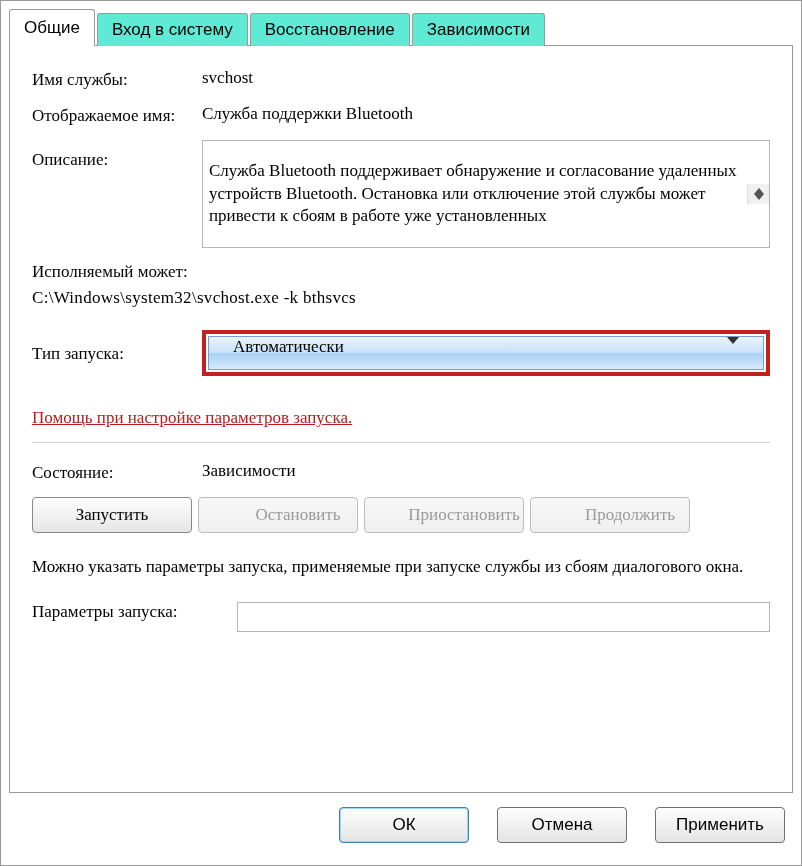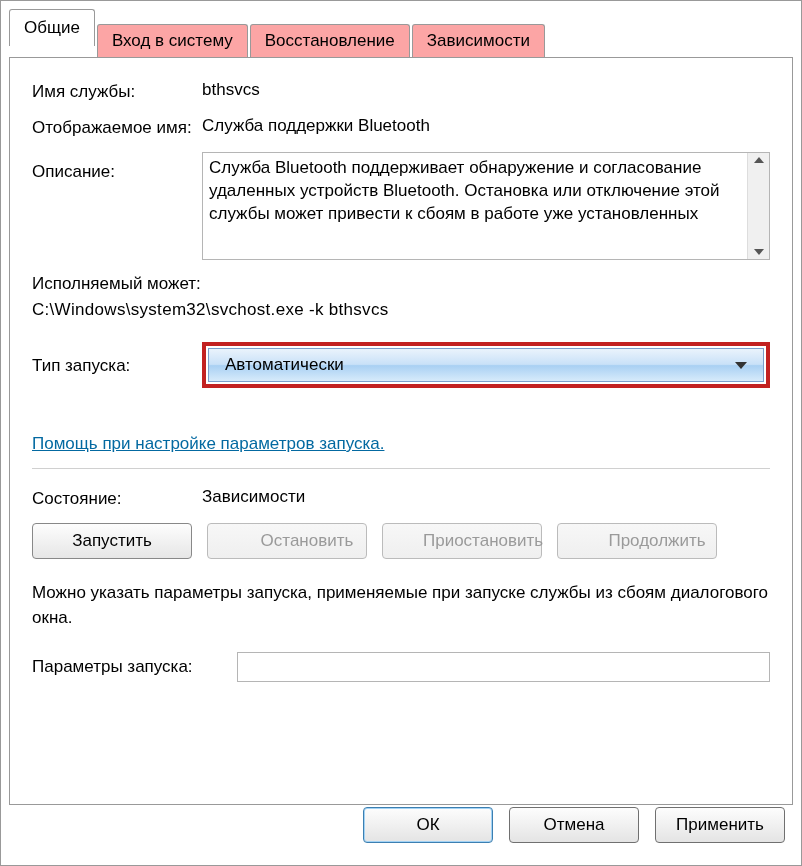--- a/index.html
+++ b/index.html
@@ -25,61 +25,63 @@
     height: 36px;
     position: relative;
     z-index: 2;
   }
   .tab {
     border: 1px solid #999;
     border-bottom: none;
     border-top-left-radius: 3px;
     border-top-right-radius: 3px;
     padding: 6px 14px 6px 14px;
-    background: #fca5a5;
+    background: #5eead4;
     margin-right: 2px;
     font-size: 17px;
     cursor: pointer;
     position: relative;
-    top: 12px;
+    top: 1px;
     color: #000;
   }
   .tab.active {
     padding-top: 8px;
     padding-bottom: 8px;
     top: 1px;
     z-index: 3;
     background: #fff;
   }
   .tabpanel {
     border: 1px solid #999;
     height: 748px;
     position: relative;
-    top: 12px;
+    top: 0;
     padding: 22px 22px 10px 22px;
+    font-family: Liberation Serif, serif;
   }
   .row {
     display: flex;
     align-items: flex-start;
     margin-bottom: 14px;
   }
   .label {
     width: 170px;
     flex: 0 0 170px;
     padding-top: 2px;
   }
   .value { flex: 1; }
   .desc-box {
     flex: 1;
     border: 1px solid #b5b5b5;
     height: 108px;
     display: flex;
     font-size: 17px;
     line-height: 1.35;
     background: #fff;
+    align-items: center;
   }
   .desc-text {
     flex: 1;
     padding: 4px 6px;
     overflow: hidden;
   }
   .scrollbar {
     width: 22px;
     background: #f0f0f0;
     border-left: 1px solid #ddd;
@@ -101,46 +103,45 @@
   .dropdown-wrap {
     flex: 1;
     border: 4px solid #c22121;
     padding: 2px;
   }
   .dropdown {
     height: 34px;
     border: 1px solid #7a9ecb;
     background: linear-gradient(#eaf3fc, #c9e1f8 48%, #a9d0f3 52%, #d7ebfb);
     display: flex;
-    align-items: center;
     justify-content: space-between;
-    padding: 0 16px;
+    padding: 0 24px;
     cursor: pointer;
   }
   .dropdown-arrow {
     width: 0; height: 0;
     border-left: 6px solid transparent;
     border-right: 6px solid transparent;
     border-top: 7px solid #333;
   }
   .help-link {
-    color: #0369a1;
+    color: #b91c1c;
     text-decoration: underline;
     cursor: pointer;
     display: inline-block;
-    margin-top: 32px;
+    margin-top: 18px;
   }
   .divider {
     border: none;
     border-top: 1px solid #d0d0d0;
     margin: 14px 0 18px 0;
   }
   .btn-row {
     display: flex;
-    gap: 15px;
+    gap: 6px;
     margin-bottom: 22px;
   }
   .btn {
     border: 1px solid #888;
     border-radius: 4px;
     background: linear-gradient(#fdfdfd, #e6e6e6);
     padding: 7px 0;
     width: 160px;
     text-align: center;
     font-size: 17px;
@@ -151,34 +152,34 @@
     color: #9a9a9a;
     cursor: default;
     background: linear-gradient(#f7f7f7, #efefef);
     border-color: #bbb;
     padding-left: 40px;
   }
   .note {
     line-height: 1.45;
     margin-bottom: 22px;
   }
-  .param-row { display: flex; align-items: center; }
+  .param-row { display: flex; align-items: flex-start; }
   .param-label { width: 205px; flex: 0 0 205px; }
   .param-input {
     flex: 1;
     height: 30px;
     border: 1px solid #b5b5b5;
     font-family: inherit;
     font-size: 17px;
     padding: 2px 6px;
   }
   .dialog-buttons {
     display: flex;
     justify-content: flex-end;
-    gap: 16px;
+    gap: 28px;
     padding: 14px 8px 16px 0;
   }
   .dlg-btn {
     border: 1px solid #707070;
     border-radius: 4px;
     background: linear-gradient(#fdfdfd, #e4e4e4);
     padding: 7px 0;
     width: 130px;
     text-align: center;
     font-size: 17px;
@@ -199,21 +200,21 @@
     <div class="tab active">Общие</div>
     <div class="tab">Вход в систему</div>
     <div class="tab">Восстановление</div>
     <div class="tab">Зависимости</div>
   </div>
 
   <div class="tabpanel">
 
     <div class="row">
       <div class="label">Имя службы:</div>
-      <div class="value">bthsvcs</div>
+      <div class="value">svchost</div>
     </div>
 
     <div class="row">
       <div class="label">Отображаемое имя:</div>
       <div class="value">Служба поддержки Bluetooth</div>
     </div>
 
     <div class="row">
       <div class="label" style="padding-top:10px">Описание:</div>
       <div class="desc-box">

